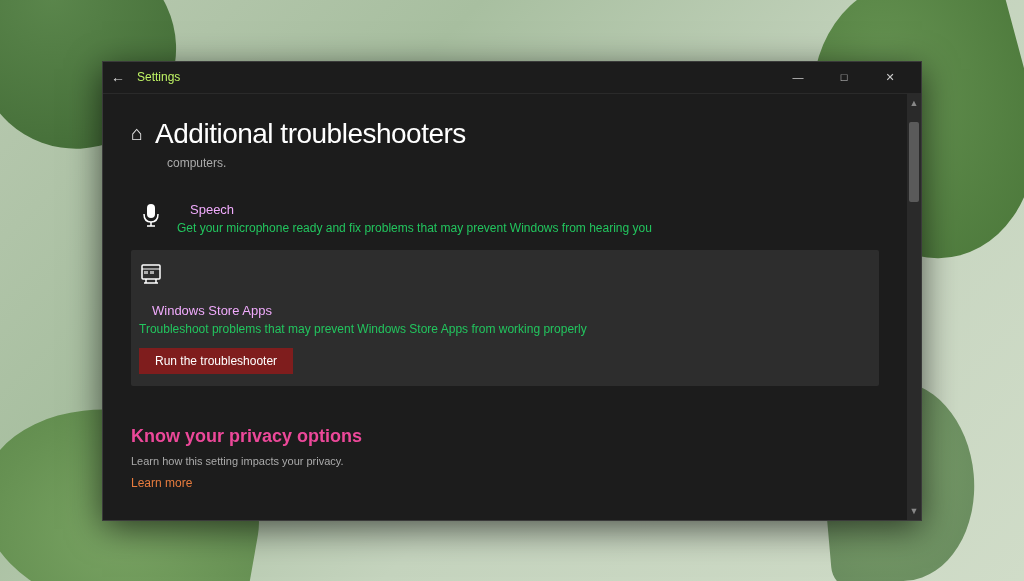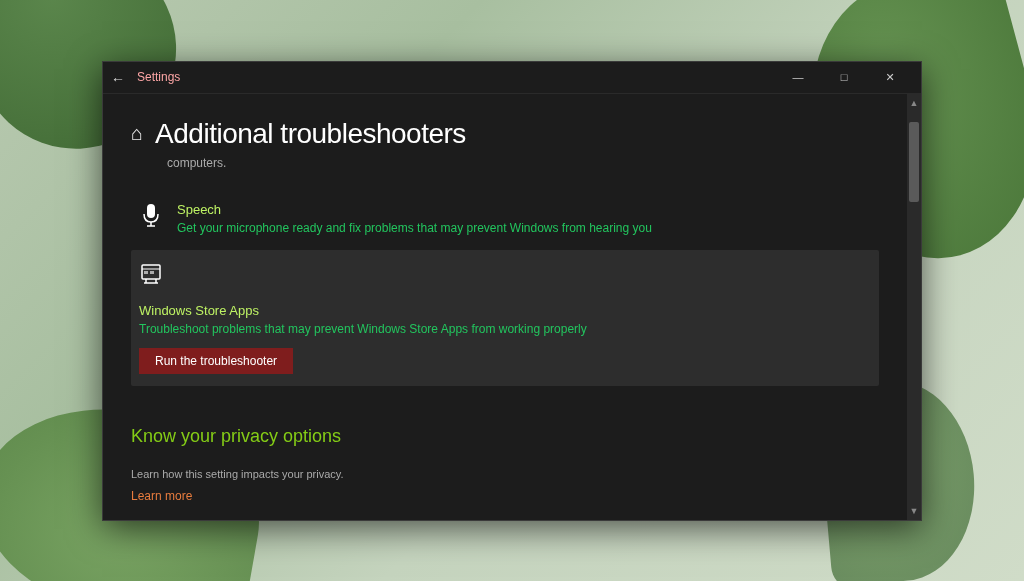--- a/index.html
+++ b/index.html
@@ -80,21 +80,21 @@
 
     .titlebar-back {
       color: #ffffff;
       font-size: 14px;
       cursor: pointer;
       margin-right: 12px;
       opacity: 0.85;
     }
 
     .titlebar-title {
-      color: #fca5a5;
+      color: #bef264;
       font-size: 12px;
       flex: 1;
     }
 
     .titlebar-controls {
       display: flex;
       gap: 0;
     }
 
     .titlebar-btn {
@@ -211,22 +211,23 @@
       flex-shrink: 0;
     }
 
     .item-content {
       flex: 1;
     }
 
     .item-title {
       font-size: 13px;
       font-weight: 500;
-      color: #bef264;
+      color: #f0abfc;
       margin-bottom: 3px;
+      margin-left: 13px;
     }
 
     .item-desc {
       font-size: 12px;
       color: #22c55e;
       line-height: 1.4;
     }
 
     .run-btn {
       display: inline-block;
@@ -241,23 +242,23 @@
     }
 
     
     .privacy-section {
       margin-top: 24px;
       padding-top: 16px;
     }
 
     .privacy-title {
       font-size: 18px;
-      font-weight: 400;
-      color: #84cc16;
-      margin-bottom: 21px;
+      font-weight: 700;
+      color: #ec4899;
+      margin-bottom: 8px;
     }
 
     .privacy-desc {
       font-size: 11px;
       color: #aaaaaa;
       margin-bottom: 6px;
     }
 
     .privacy-link {
       font-size: 12px;

